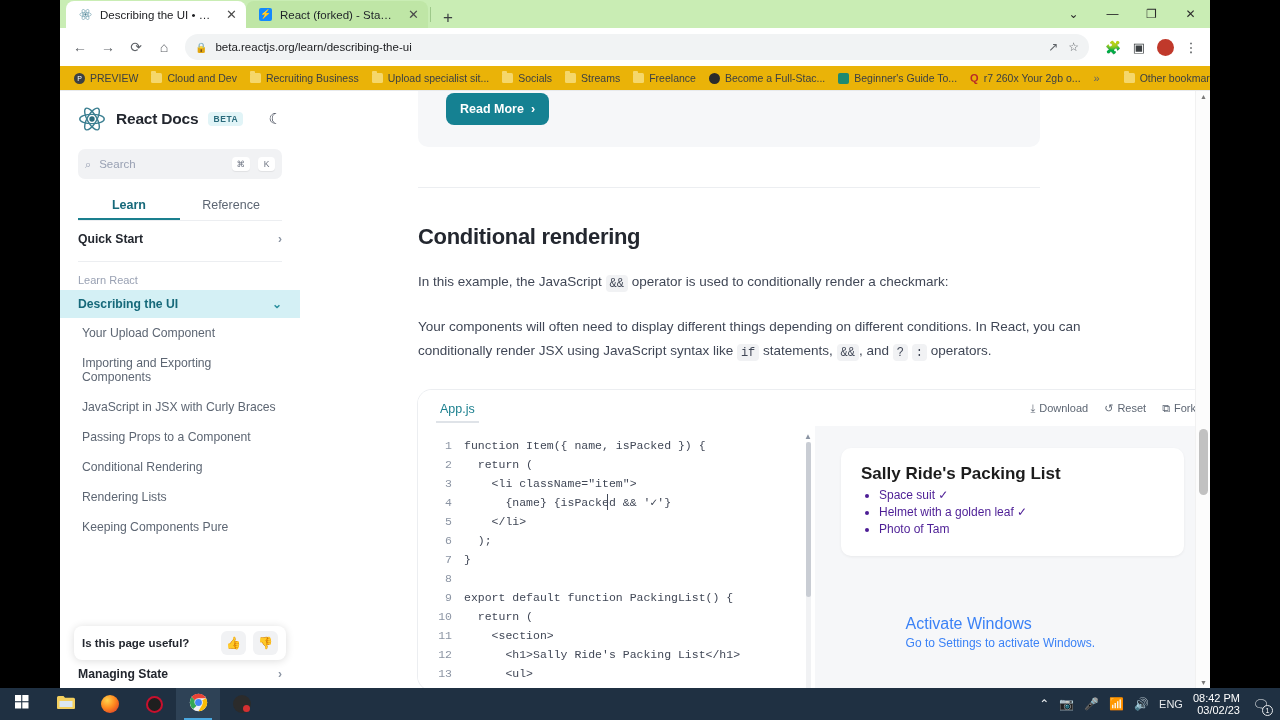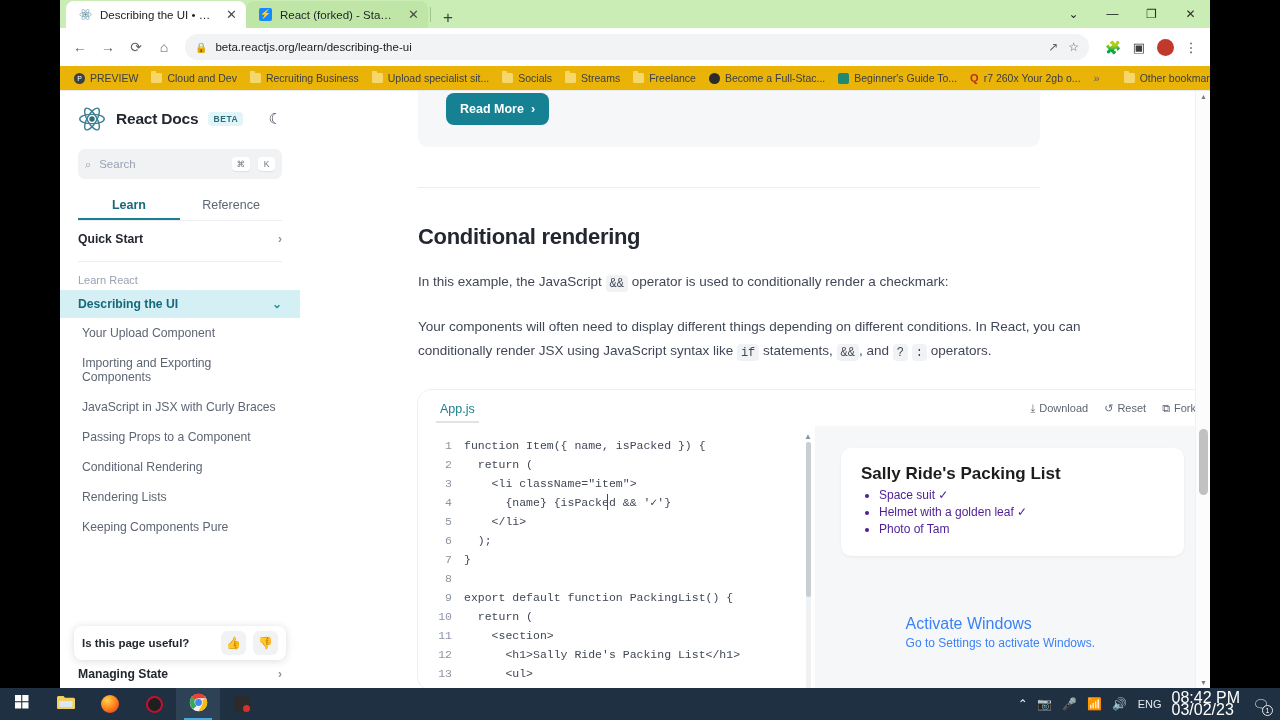--- a/index.html
+++ b/index.html
@@ -142,21 +142,21 @@
   .pagescroll .ar { position: absolute; left: 0; width: 15px; text-align: center; font-size: 7px; color: #7a7a7a; }
 
   
   .taskbar { position: absolute; left: 0; bottom: 0; width: 1280px; height: 32px; background: #1f3042; display: flex; align-items: center; }
   .tb-left { display: flex; align-items: center; height: 32px; }
   .tbitem { width: 44px; height: 32px; display: flex; align-items: center; justify-content: center; position: relative; }
   .tbitem.on { background: #2e4256; }
   .tbitem.on:after { content: ""; position: absolute; bottom: 0; left: 8px; right: 8px; height: 2px; background: #4aa8e0; }
   .tray { margin-left: auto; display: flex; align-items: center; gap: 10px; padding-right: 8px; color: #e6e9ec; font-size: 11px; }
   .tray-ico { font-size: 12px; color: #e6e9ec; }
-  .clock { text-align: left; line-height: 12.5px; font-size: 16px; color: #fff; }
+  .clock { text-align: right; line-height: 12.5px; font-size: 11px; color: #fff; }
   .notif { position: relative; width: 22px; height: 22px; display:flex; align-items:center; justify-content:center; }
   .notif-badge { position: absolute; right: -1px; bottom: -1px; width: 11px; height: 11px; border-radius: 50%; background: #1f3042; border: 1px solid #e6e9ec; color: #fff; font-size: 7px; display: flex; align-items: center; justify-content: center; }
 </style>
 </head>
 <body>
 
 <div id="screen">
 
   <div id="browser">
 

